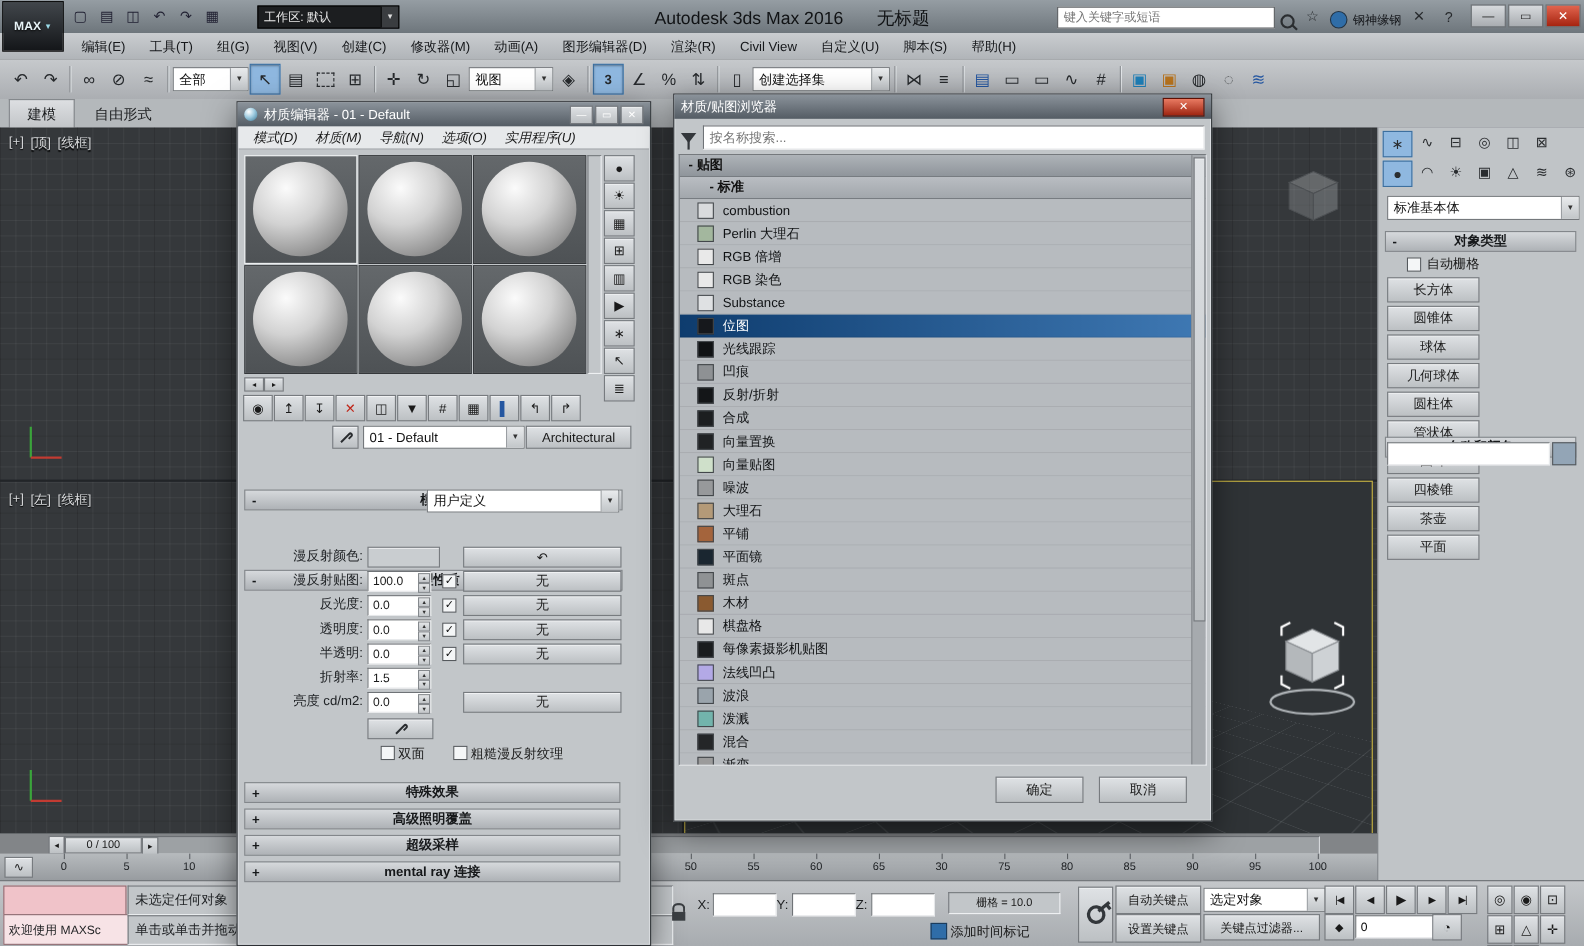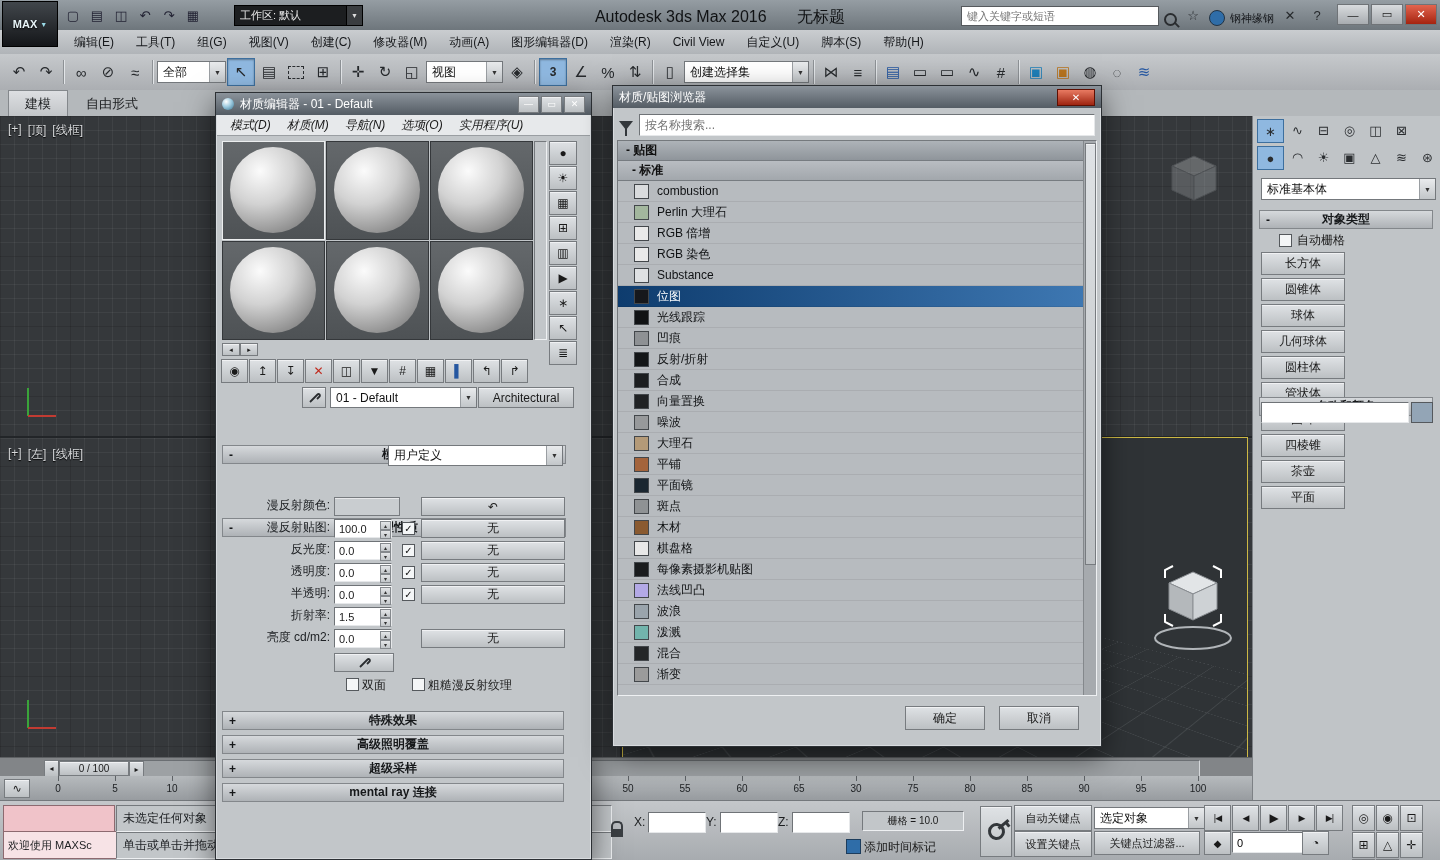--- a/index.html
+++ b/index.html
@@ -726,21 +726,21 @@
       </span>
     </div>
     <div class="abs" style="left:6px;top:28px;width:476px;height:22px;display:flex;align-items:center;gap:6px">
       <span class="funnel"></span>
       <input class="white-field" style="flex: 1 1 0%; height: 18px; font-size: 12px; padding-left: 5px; font-family: inherit;" placeholder="按名称搜索...">
     </div>
     <div class="abs sunken" style="left:4px;top:54px;width:478px;height:554px;overflow:hidden;background:#b7bbbf">
       <div class="mrowh">
         <span>- 贴图</span>
       </div>
-      <div class="mrowh" style="padding-left:14px;background:linear-gradient(#b9bdc2,#a2a7ac)">
+      <div class="mrowh" style="padding-left:27px;background:linear-gradient(#b9bdc2,#a2a7ac)">
         <span>- 标准</span>
       </div>
       <div>
           <div class="mrow">
       <span class="micon" style="background: rgb(217, 219, 221);"></span>
       <span>combustion</span>
     </div>
           <div class="mrow">
       <span class="micon" style="background: rgb(163, 183, 158);"></span>
       <span>Perlin 大理石</span>
@@ -775,20 +775,24 @@
     </div>
           <div class="mrow">
       <span class="micon" style="background: rgb(28, 30, 32);"></span>
       <span>合成</span>
     </div>
           <div class="mrow">
       <span class="micon" style="background: rgb(32, 34, 36);"></span>
       <span>向量置换</span>
     </div>
           <div class="mrow">
+      <span class="micon" style="background: rgb(207, 224, 202);"></span>
+      <span>向量贴图</span>
+    </div>
+          <div class="mrow">
       <span class="micon" style="background: rgb(151, 153, 155);"></span>
       <span>噪波</span>
     </div>
           <div class="mrow">
       <span class="micon" style="background: rgb(180, 154, 120);"></span>
       <span>大理石</span>
     </div>
           <div class="mrow">
       <span class="micon" style="background: rgb(164, 100, 60);"></span>
       <span>平铺</span>

